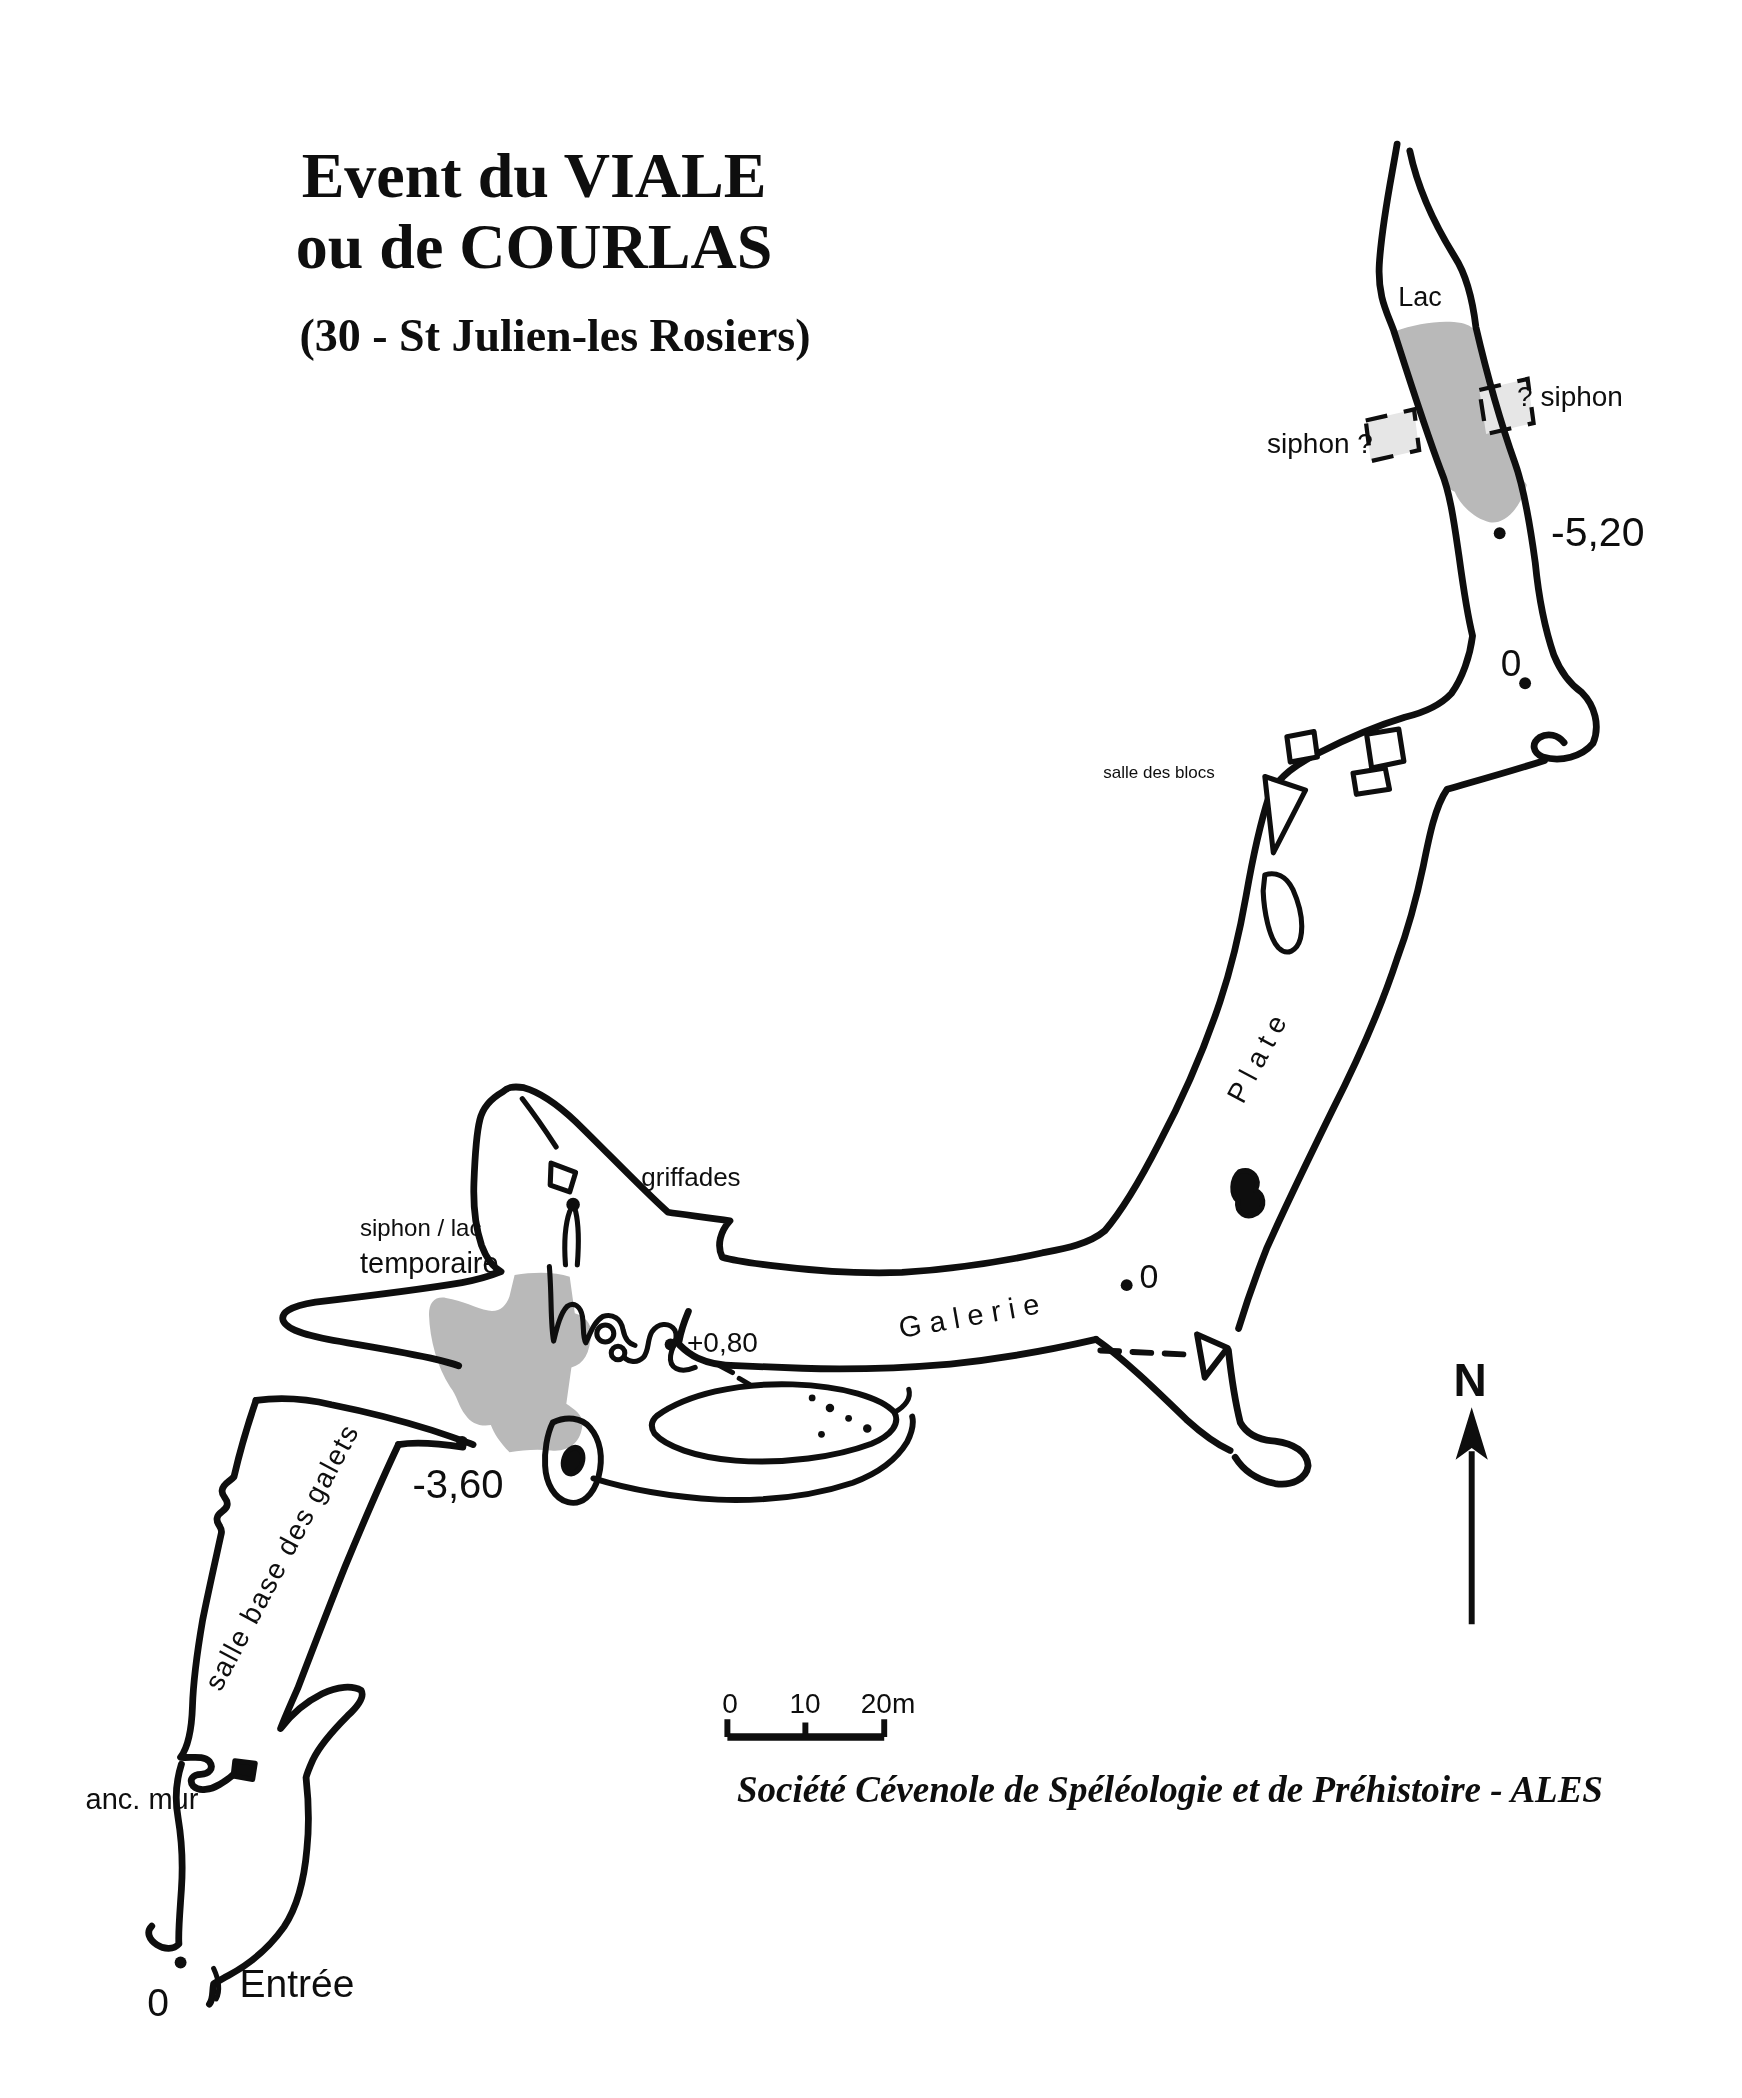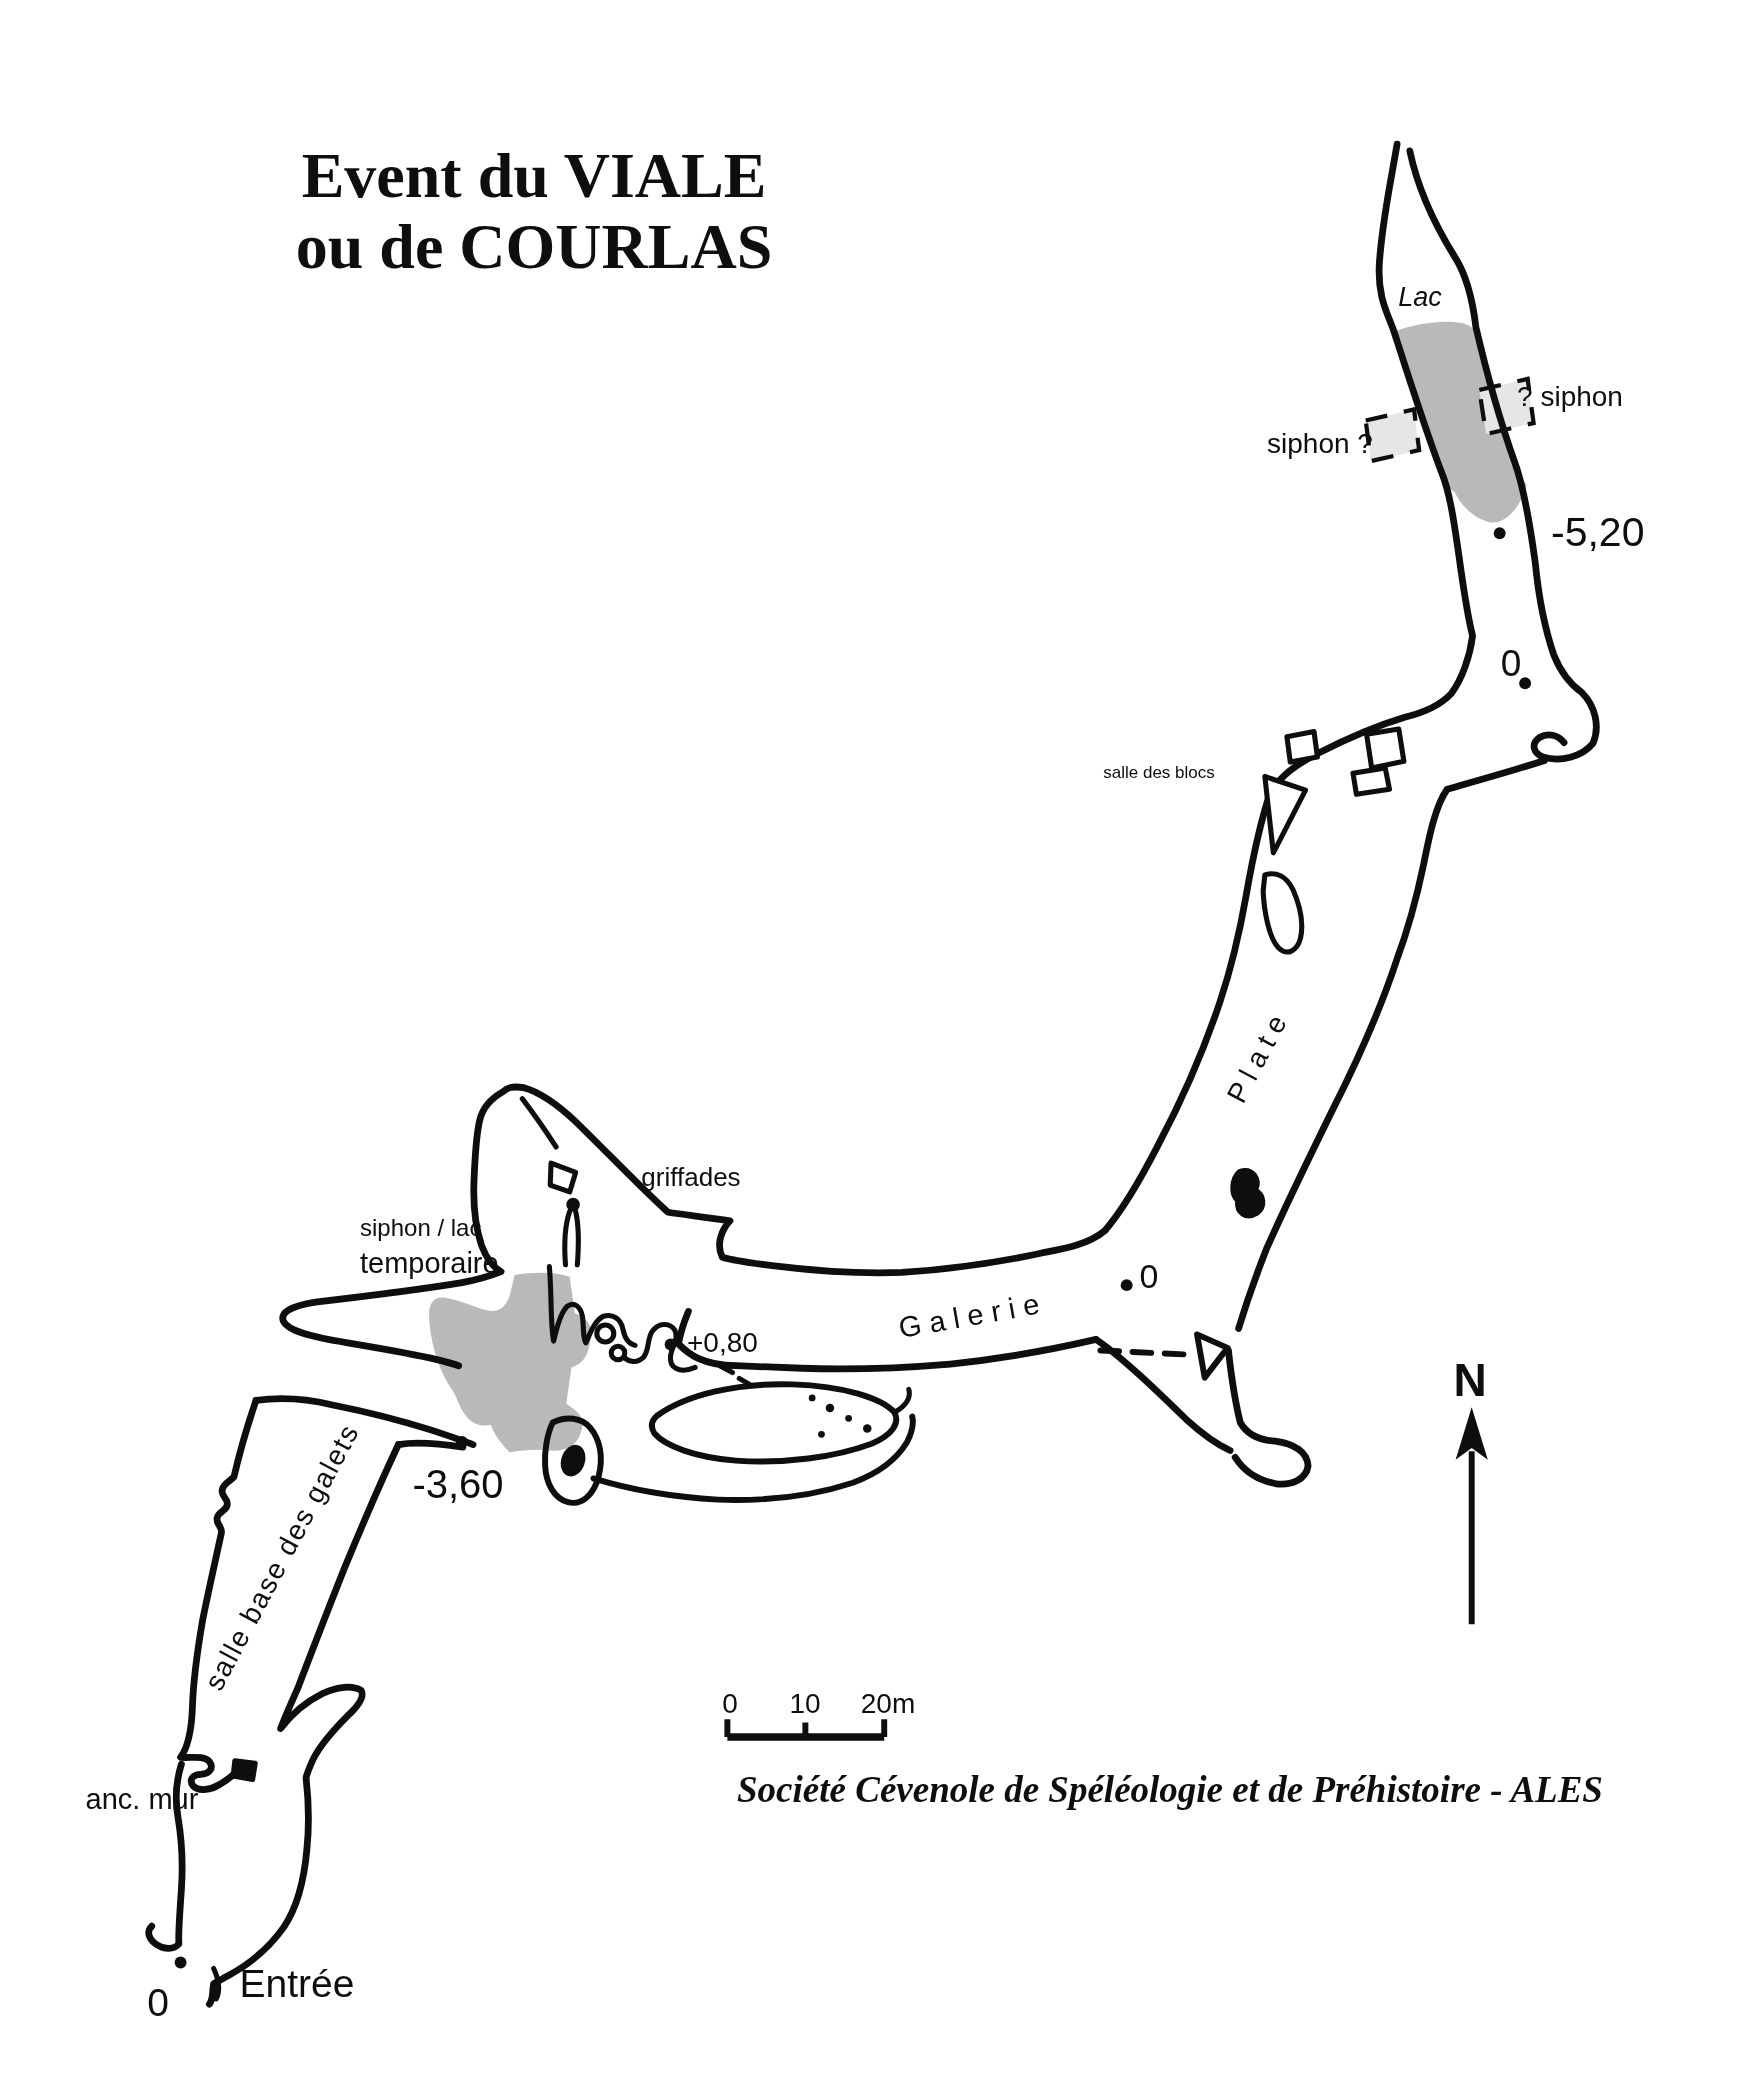--- a/index.html
+++ b/index.html
@@ -97,22 +97,23 @@
   </g>
 
   <g>
     <path stroke="#0e0e0e" stroke-width="7" d="M 1736,1916 L 1736,1712"></path>
     <path fill="#0e0e0e" d="M 1736,1660 L 1755,1722 L 1736,1708 L 1717,1722 Z"></path>
   </g>
 </svg>
 
   <div class="lbl serifb c" style="left:534px;top:176px;font-size:64px;">Event du VIALE</div>
   <div class="lbl serifb c" style="left:534px;top:247px;font-size:64px;">ou de COURLAS</div>
+  <div class="lbl serifb c" style="left:555px;top:336px;font-size:46px;">(30 - St Julien-les Rosiers)</div>
 
-  <div class="lbl c" style="left:1420px;top:297px;font-size:27px;font-style:italic;">Lac</div>
+  <div class="lbl c" style="left:1420px;top:297px;font-size:27px;">Lac</div>
   <div class="lbl c" style="left:1570px;top:397px;font-size:28px;">? siphon</div>
   <div class="lbl c" style="left:1320px;top:444px;font-size:28px;">siphon ?</div>
   <div class="lbl" style="left:1551px;top:533px;font-size:41px;transform:translate(0,-50%);">-5,20</div>
   <div class="lbl c" style="left:1511px;top:664px;font-size:37px;">0</div>
   <div class="lbl c" style="left:1159px;top:773px;font-size:17px;">salle des blocs</div>
   <div class="lbl c" style="left:1257px;top:1059px;font-size:28px;transform:translate(-50%,-50%) rotate(-62deg);">P l a t e</div>
   <div class="lbl c" style="left:1149px;top:1277px;font-size:34px;">0</div>
   <div class="lbl c" style="left:969px;top:1316px;font-size:29px;transform:translate(-50%,-50%) rotate(-10deg);">G a l e r i e</div>
   <div class="lbl c" style="left:691px;top:1178px;font-size:26px;">griffades</div>
   <div class="lbl" style="left:360px;top:1215px;font-size:24px;">siphon / lac</div>

